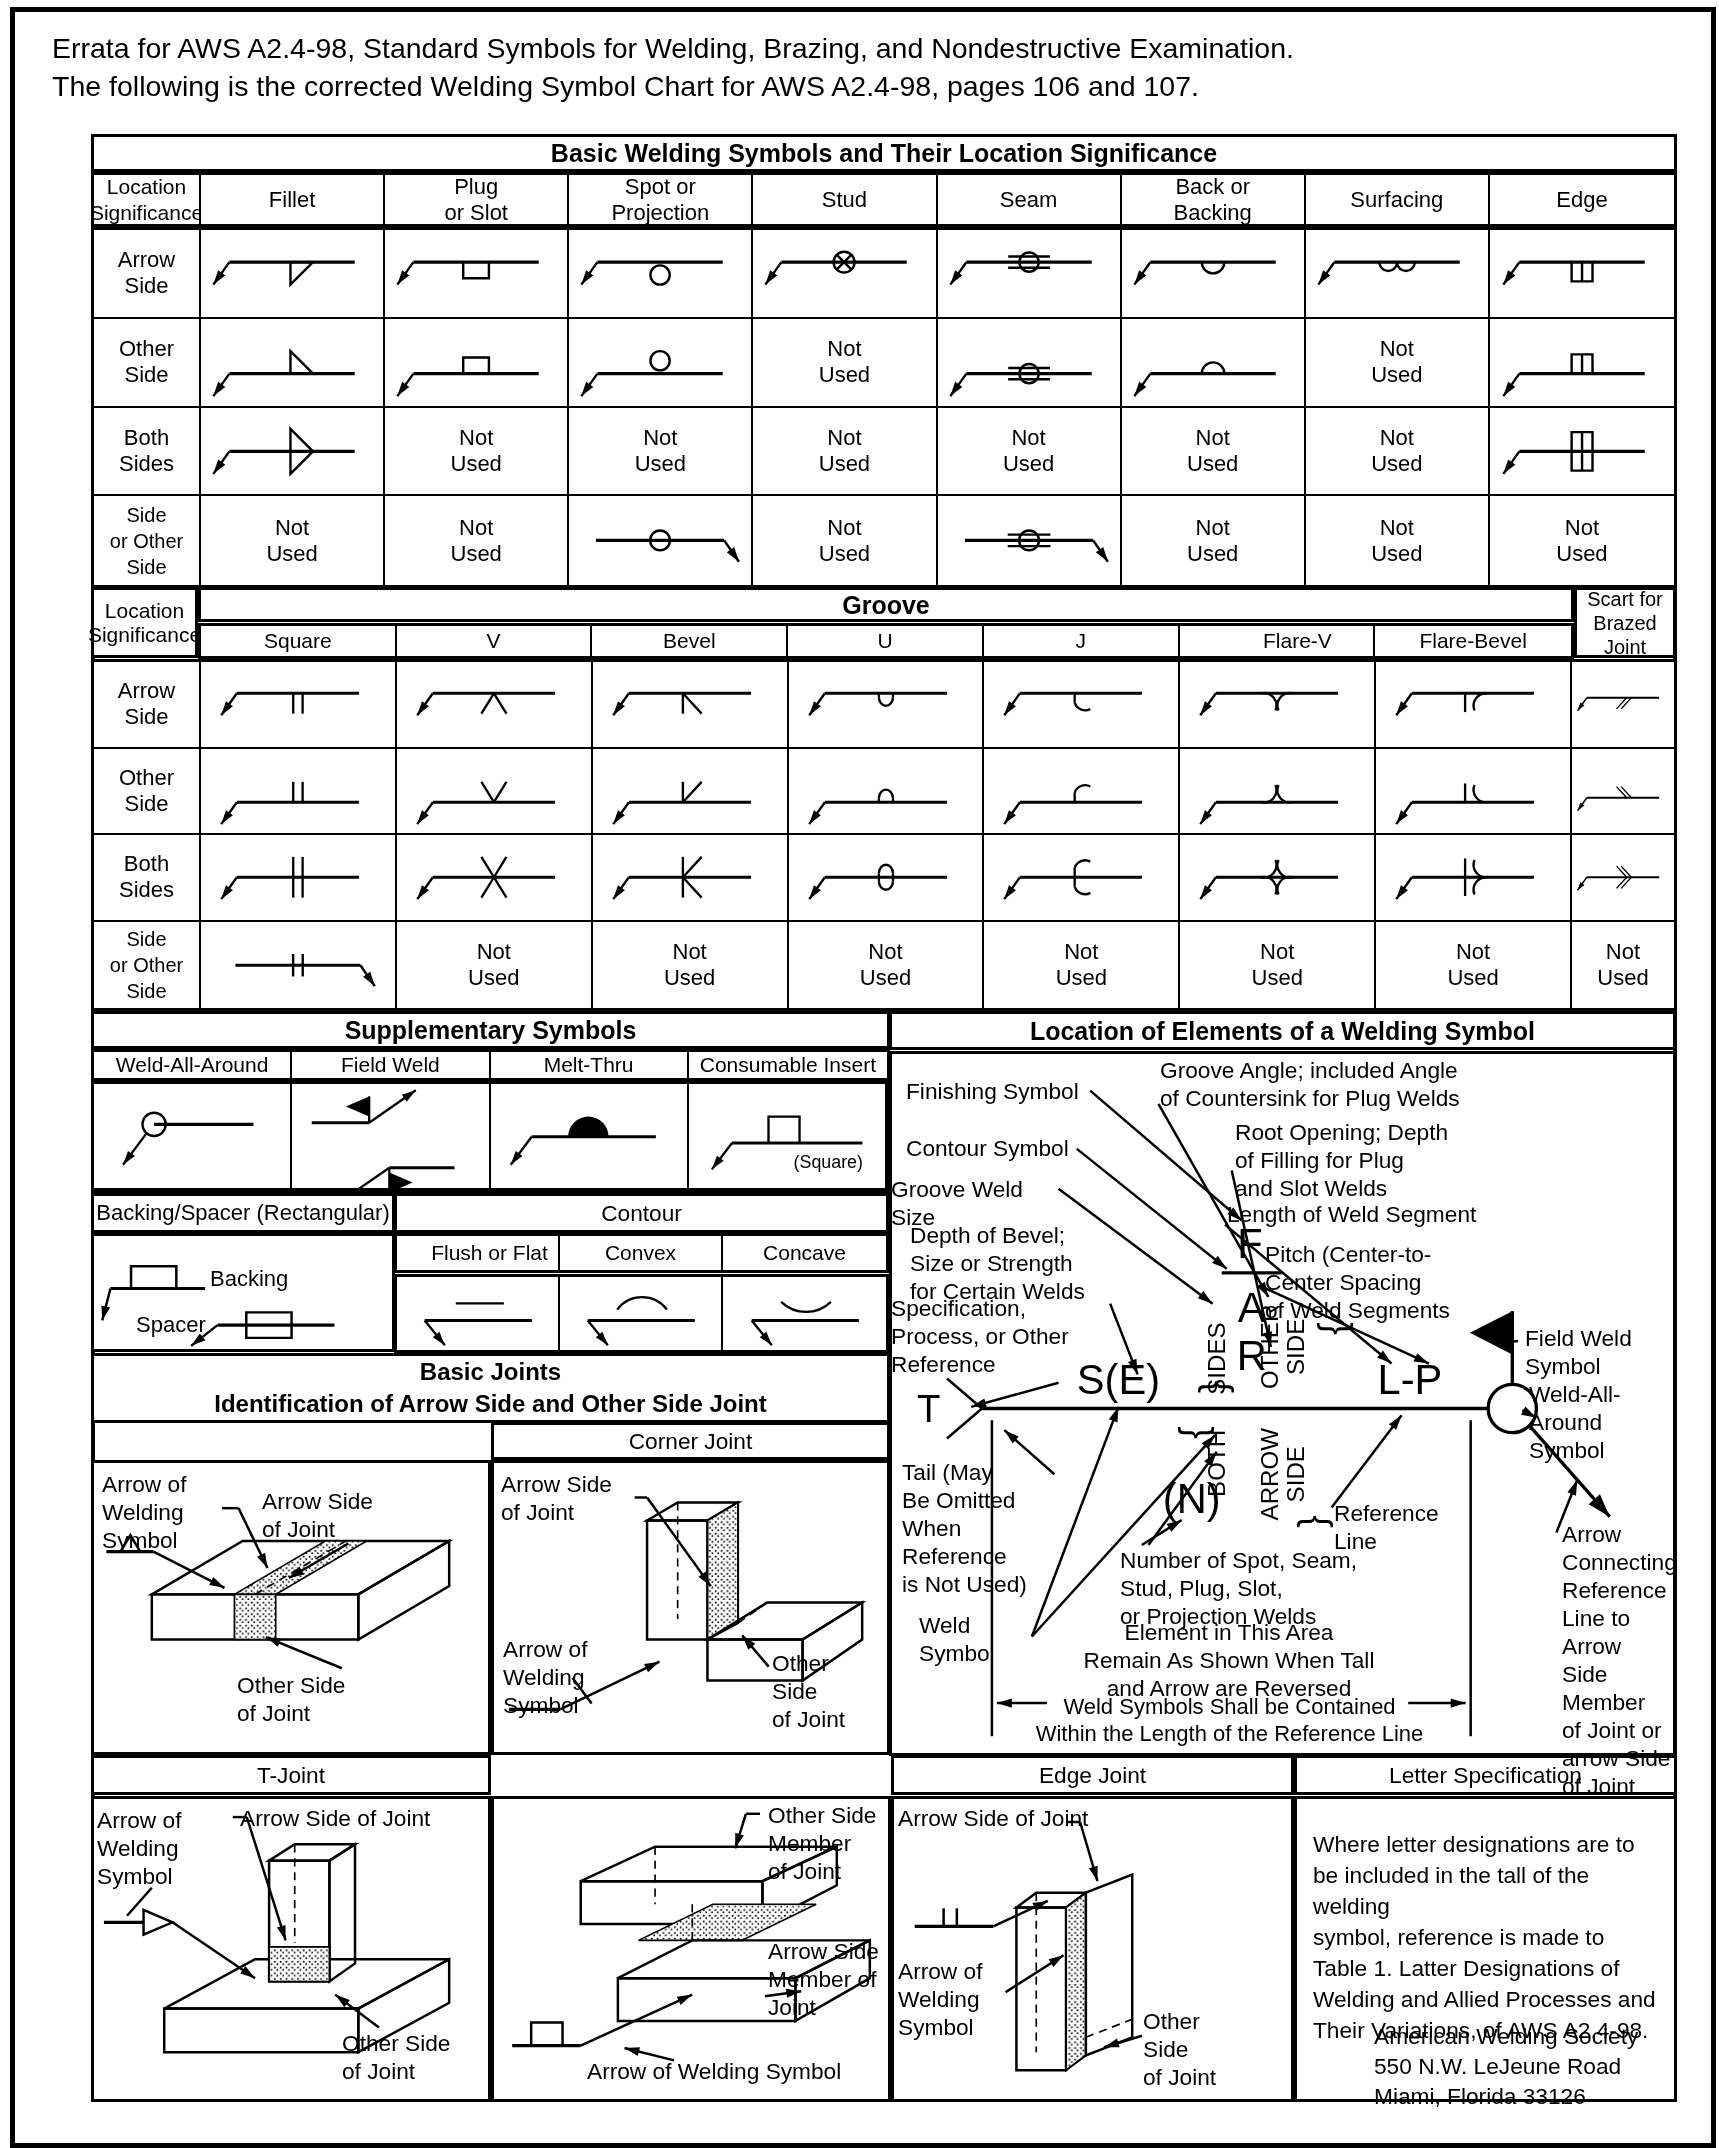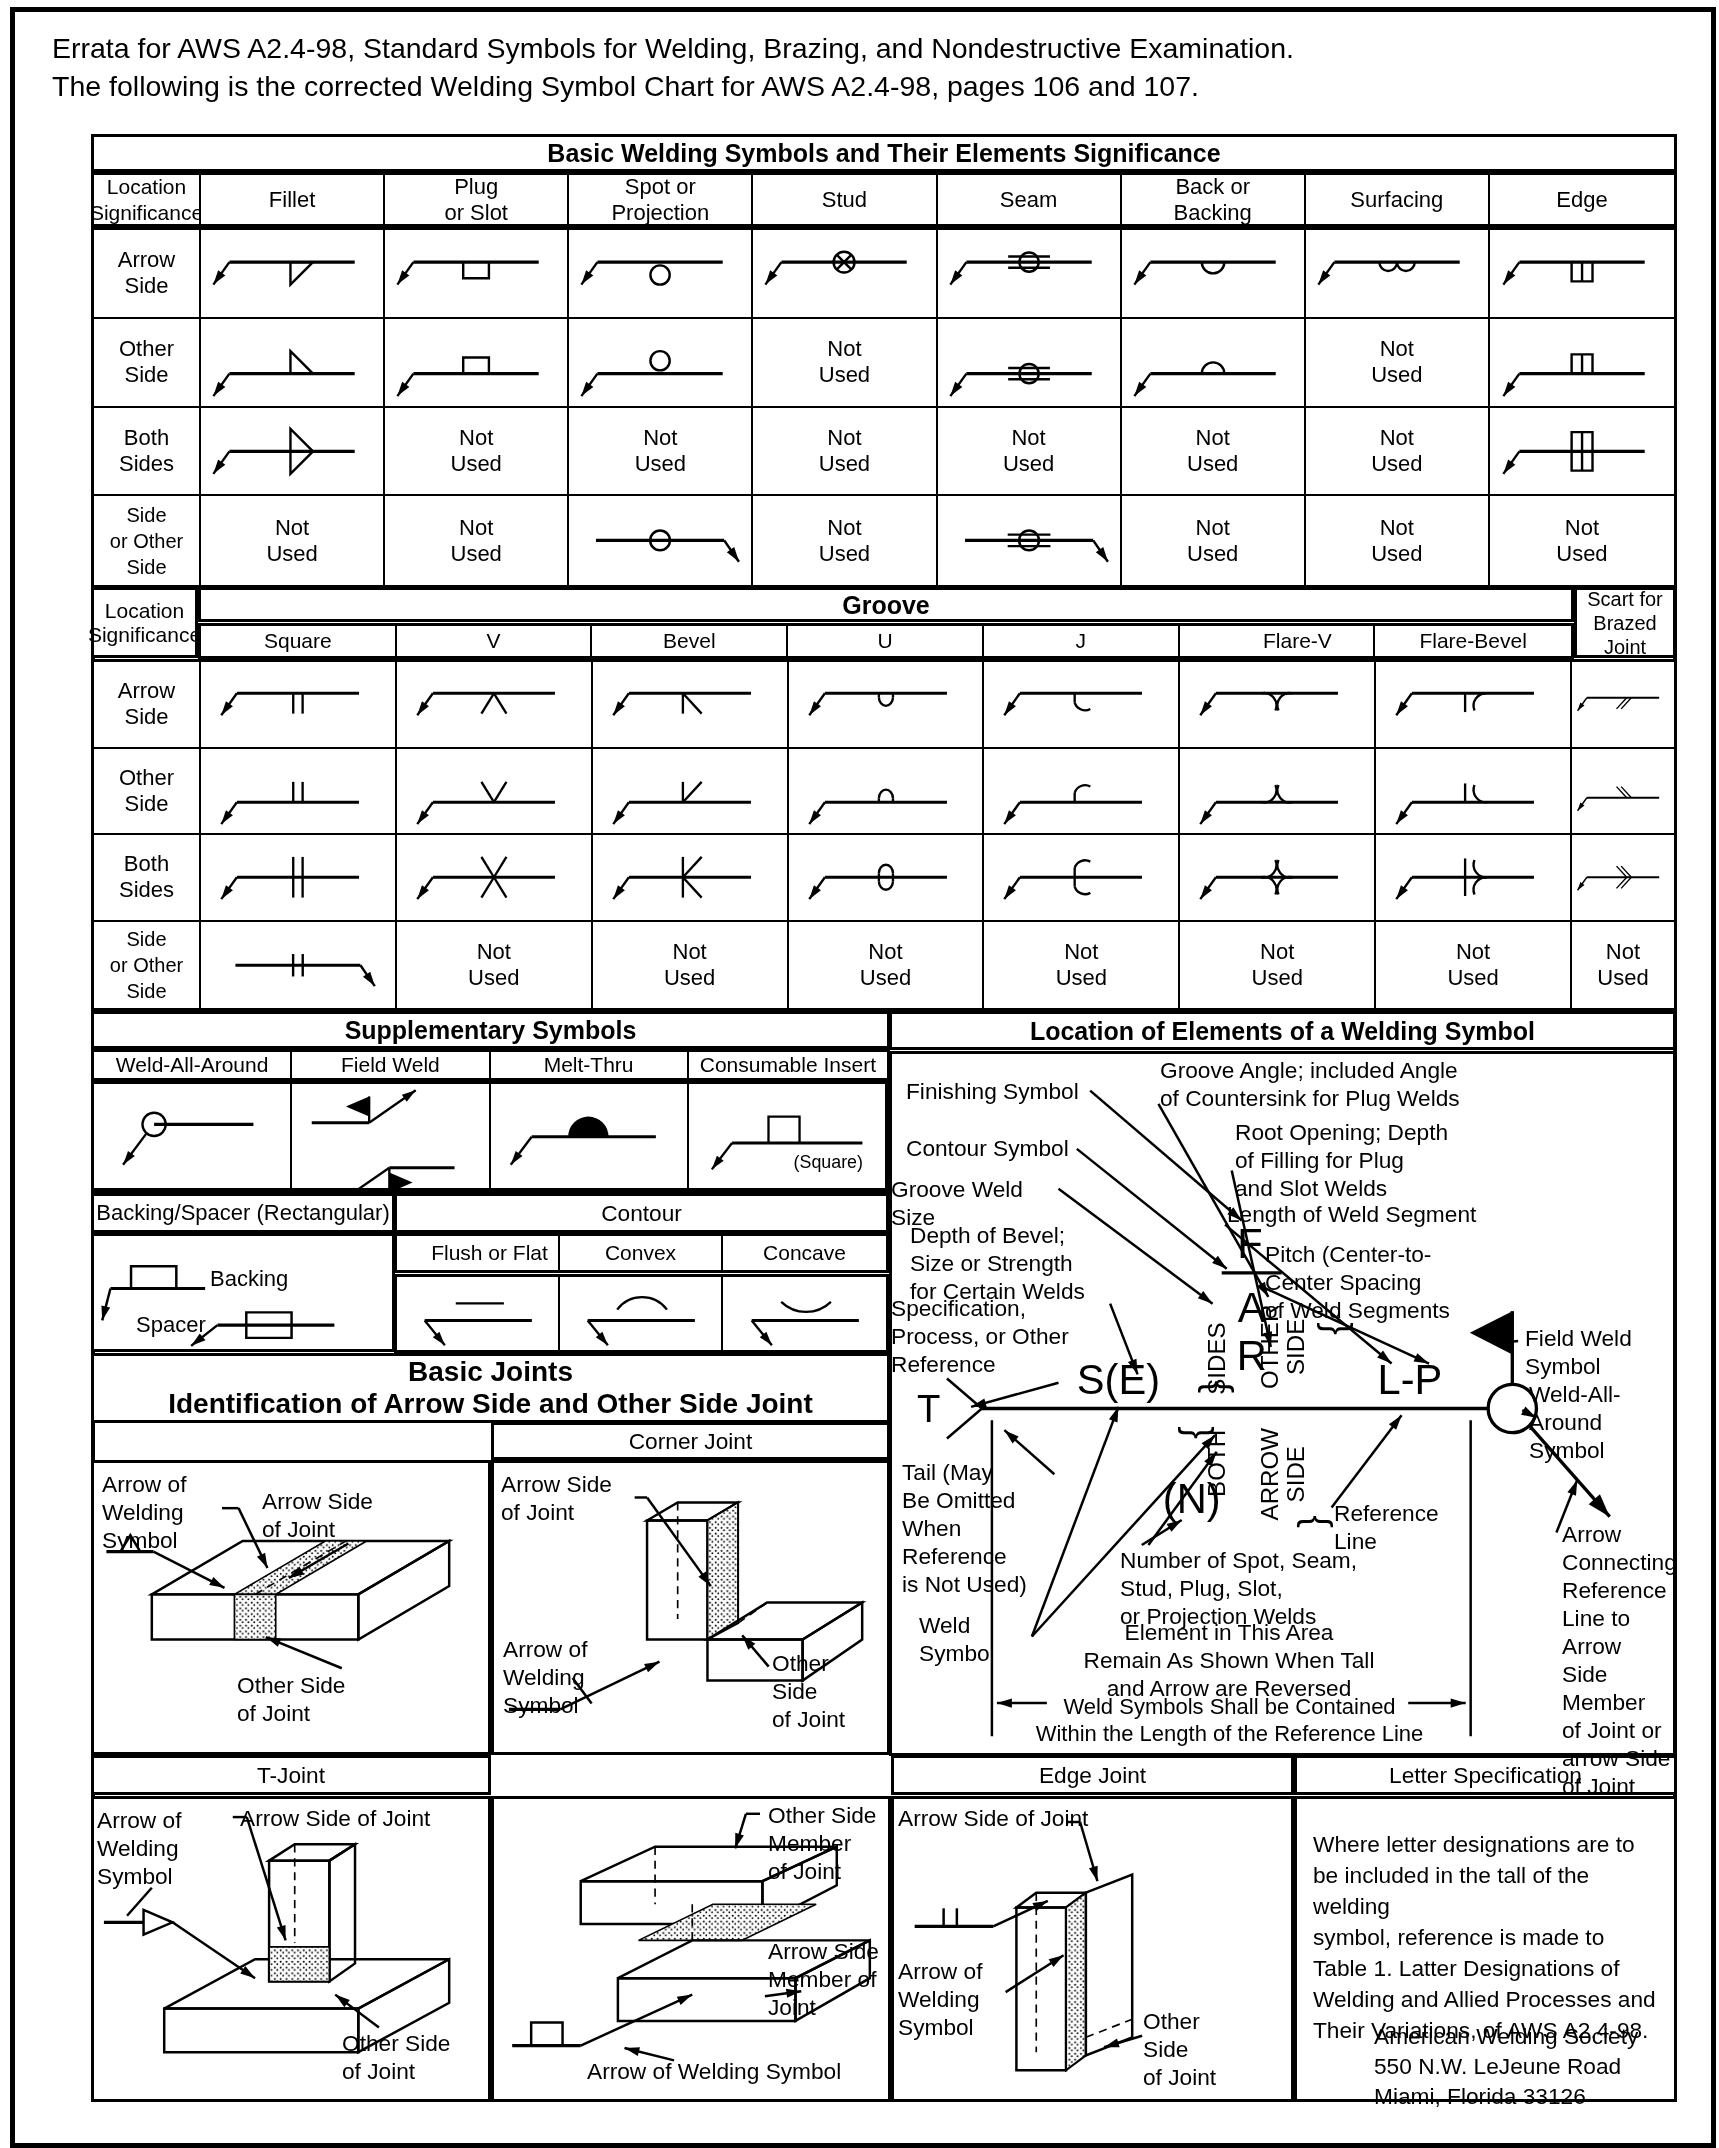--- a/index.html
+++ b/index.html
@@ -33,21 +33,21 @@
   </defs>
 </svg>
 
 <div id="page">
   <div class="frame"></div>
   <div class="hdr" style="top:32px;">Errata for AWS A2.4-98, Standard Symbols for Welding, Brazing, and Nondestructive Examination.</div>
   <div class="hdr" style="top:70px;">The following is the corrected Welding Symbol Chart for AWS A2.4-98, pages 106 and 107.</div>
 
   <div class="box" style="left:91px;top:134px;width:1586px;height:1968px;border-width:4.2px;"></div>
 
-  <div class="box tbar" style="left:91px;top:134px;width:1586px;height:38px;">Basic Welding Symbols and Their Elements Significance</div>
+  <div class="box tbar" style="left:91px;top:134px;width:1586px;height:38px;">Basic Welding Symbols and Their Location Significance</div>
   <div class="grid" id="basic-header" style="left:91px;top:172px;width:1586px;height:55px;grid-template-columns:107px repeat(8,1fr);">
       <div class="gc lastrow" style="font-size: 21px;">Location
 Significance</div>
       <div class="gc lastrow">Fillet</div>
       <div class="gc lastrow">Plug
 or Slot</div>
       <div class="gc lastrow">Spot or
 Projection</div>
       <div class="gc lastrow">Stud</div>
       <div class="gc lastrow">Seam</div>
@@ -629,21 +629,21 @@
           <path d="M68,42 A40,40 0 0 1 132,42" fill="none" stroke="#000" stroke-width="3"></path>
         </svg></div>
       <div class="gc lastrow lastcol"><svg viewBox="0 0 196 94" class="cellsvg" preserveAspectRatio="xMidYMid meet">
           <path d="M30,56 H168" fill="none" stroke="#000" stroke-width="4"></path>
           <path d="M30,56 L56,88" fill="none" stroke="#000" stroke-width="3"></path>
           <polygon points="56,88 40.38070574766015,77.49820743592677 48.917959748939076,70.56168855988766" fill="#000"></polygon>
           <path d="M68,32 A46,46 0 0 0 132,32" fill="none" stroke="#000" stroke-width="3"></path>
         </svg></div>
     </div>
 
-  <div class="box tbar" style="left:91px;top:1353px;width:799px;height:70px;font-size:28px;line-height:32px;">Basic Joints
+  <div class="box tbar" style="left:91px;top:1353px;width:799px;height:70px;font-size:24px;line-height:32px;">Basic Joints
 Identification of Arrow Side and Other Side Joint</div>
   <div class="box hbar" style="left:91px;top:1422px;width:400px;height:38px;margin-top:44px;">Butt Joint</div>
   <div class="box hbar" style="left:491px;top:1422px;width:399px;height:38px;">Corner Joint</div>
   <div class="box" id="butt-draw" style="left:91px;top:1460px;width:400px;height:295px;">
       <svg viewBox="0 0 477 352" class="cellsvg" preserveAspectRatio="none" style="width: 100%; height: 100%;">
         <path d="M70,160 L180,95 L430,95 L320,160 Z" fill="none" stroke="#000" stroke-width="3"></path>
         <path d="M70,160 L320,160 L320,215 L70,215 Z" fill="none" stroke="#000" stroke-width="3"></path>
         <path d="M320,160 L430,95 L430,150 L320,215 Z" fill="none" stroke="#000" stroke-width="3"></path>
         <path d="M170,160 L280,95 L330,95 L220,160 Z" fill="url(#stip)" stroke="#000" stroke-width="2"></path>
         <path d="M170,160 L220,160 L220,215 L170,215 Z" fill="url(#stip)" stroke="#000" stroke-width="2"></path>

